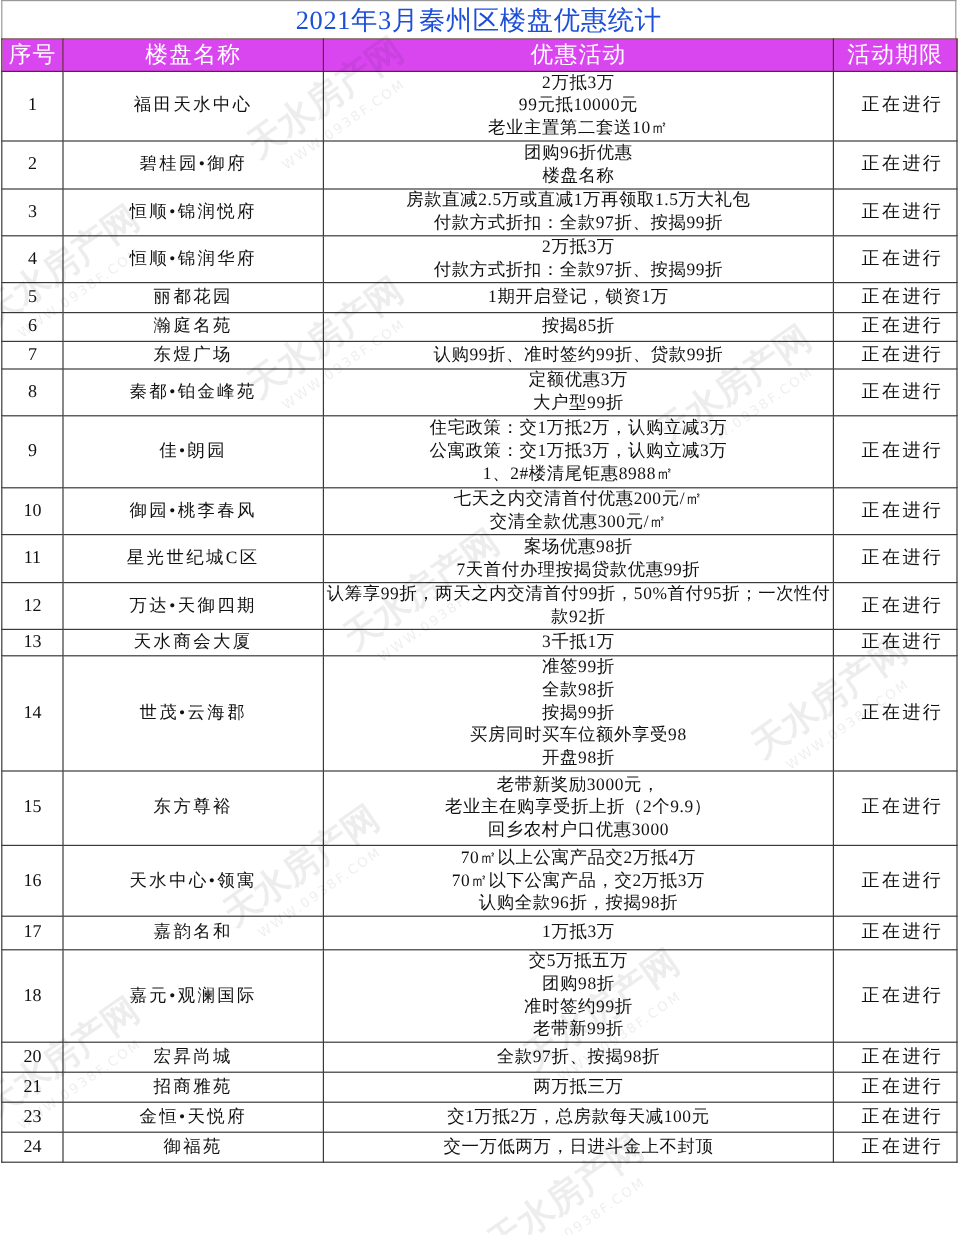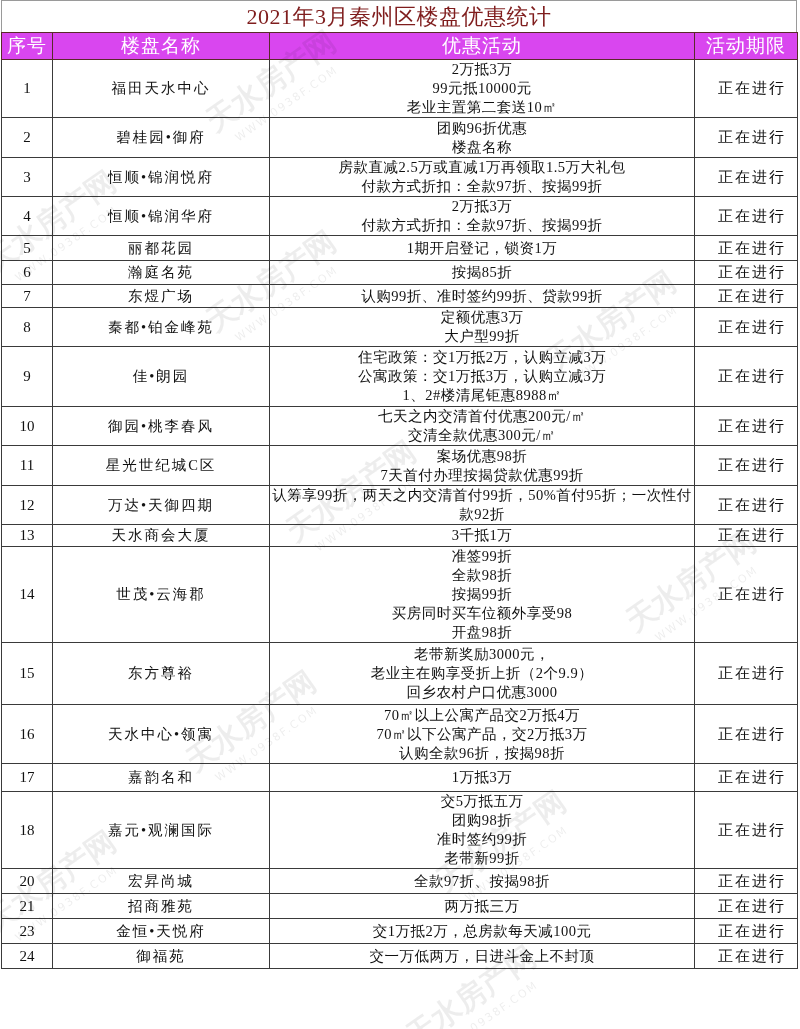--- a/index.html
+++ b/index.html
@@ -2,21 +2,21 @@
 <html><head>
 <meta charset="utf-8">
 <style>
   html, body { margin: 0; padding: 0; background: #ffffff; }
   body { width: 800px; height: 1029px; position: relative; overflow: hidden;
          font-family: "Liberation Serif", "DejaVu Serif", serif; color: #111; }
   .sheet { position: absolute; left: 1px; top: 0; width: 796px; }
   .title-row {
     height: 31px; border: 1px solid #9a9a9a; border-bottom: none;
     display: flex; align-items: center; justify-content: center;
-    color: #7f1d1d; font-size: 22px; letter-spacing: 0.5px; background: #fff;
+    color: #1d4ed8; font-size: 22px; letter-spacing: 0.5px; background: #fff;
   }
   table { border-collapse: collapse; table-layout: fixed; width: 796px; }
   col.c1 { width: 51px; } col.c2 { width: 217px; } col.c3 { width: 425px; } col.c4 { width: 103px; }
   th {
     background: #d946ef; color: #ffffff; font-weight: normal; font-size: 19px;
     height: 25px; padding: 0; border: 1px solid #5a2a2a; letter-spacing: 1px;
   }
   td {
     border: 1px solid #3a3a3a; text-align: center; vertical-align: middle;
     padding: 0 2px; font-size: 14.5px; line-height: 19px;

